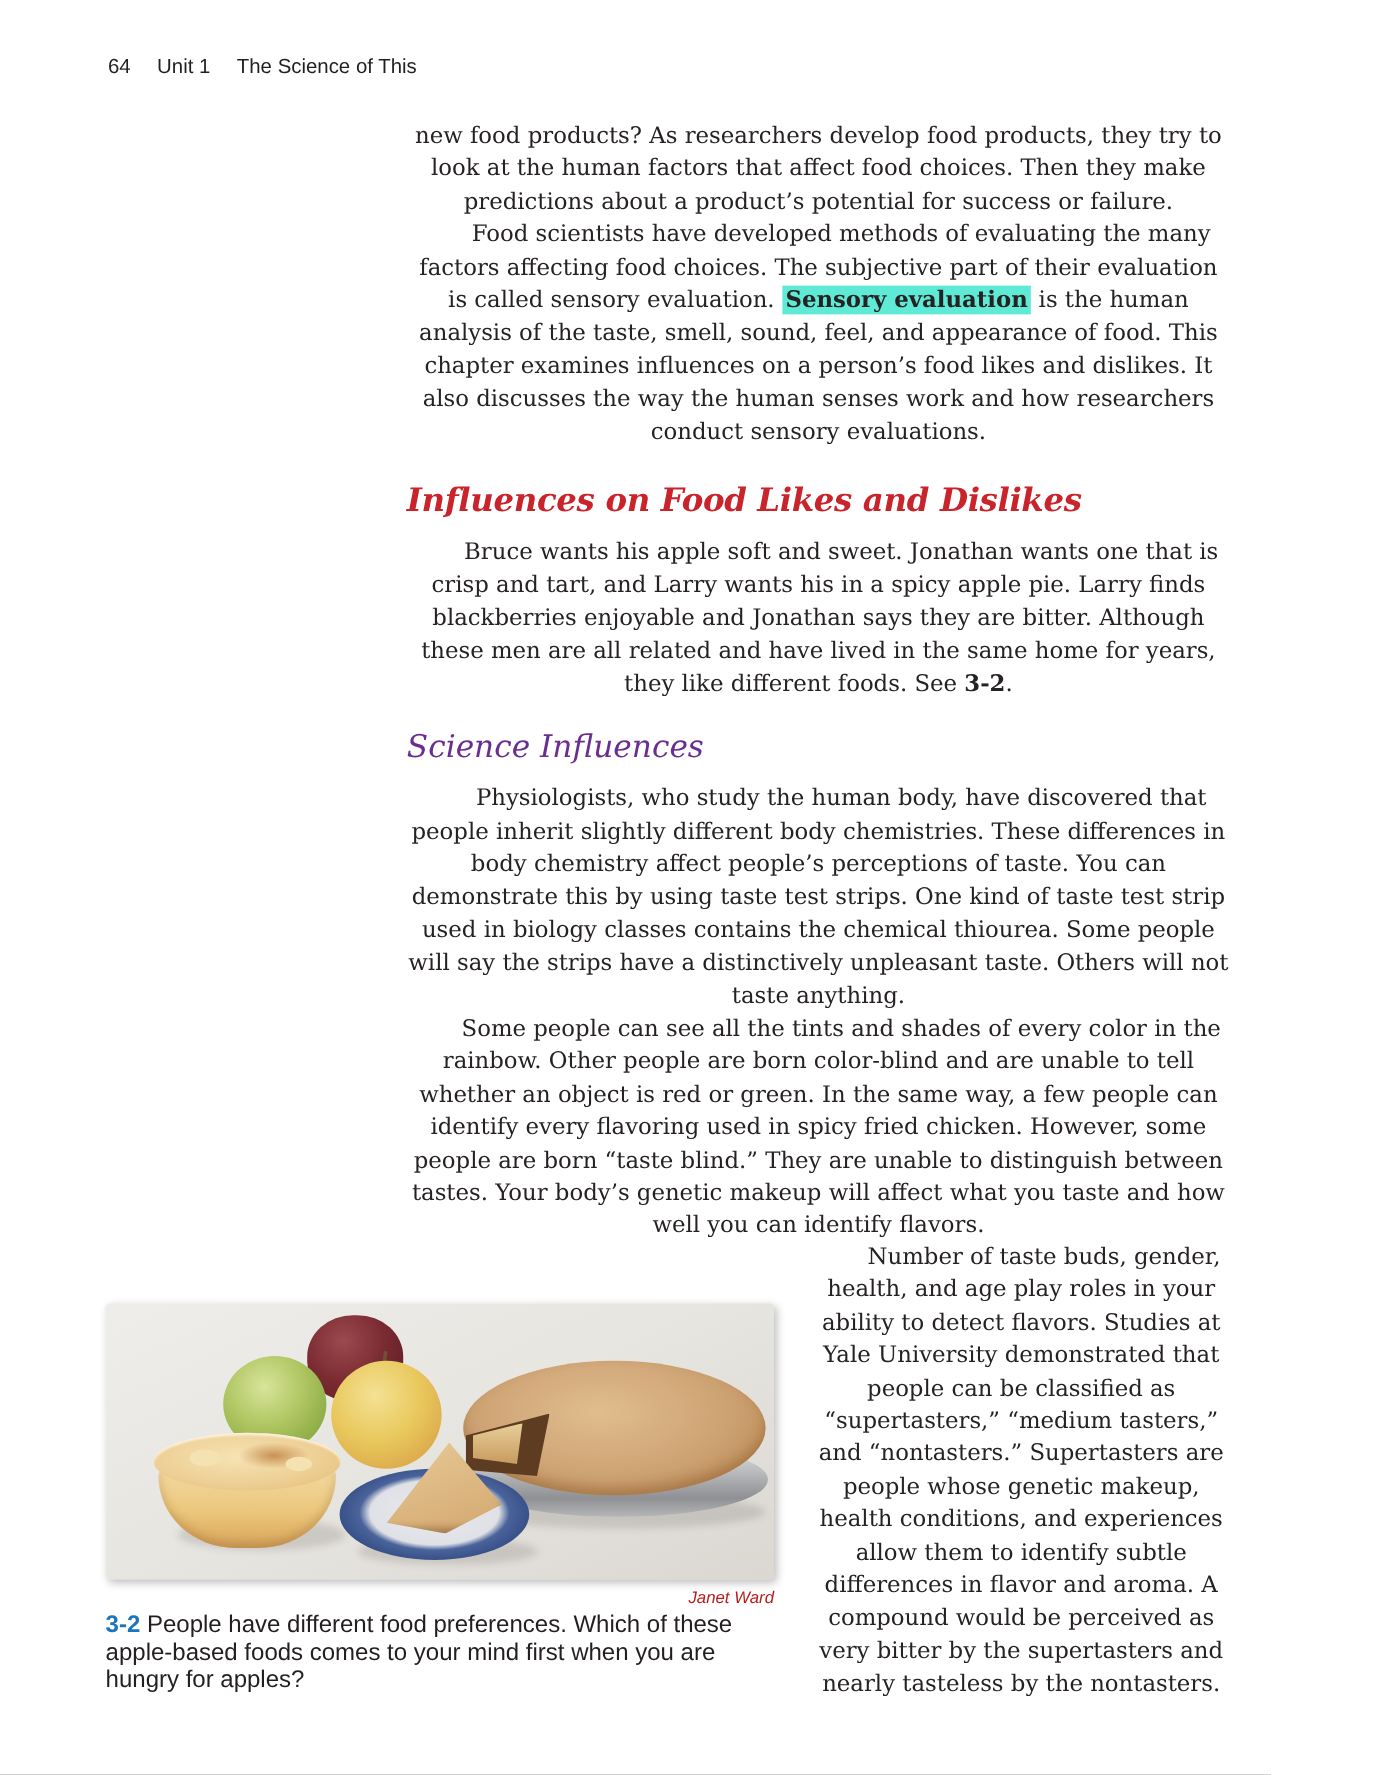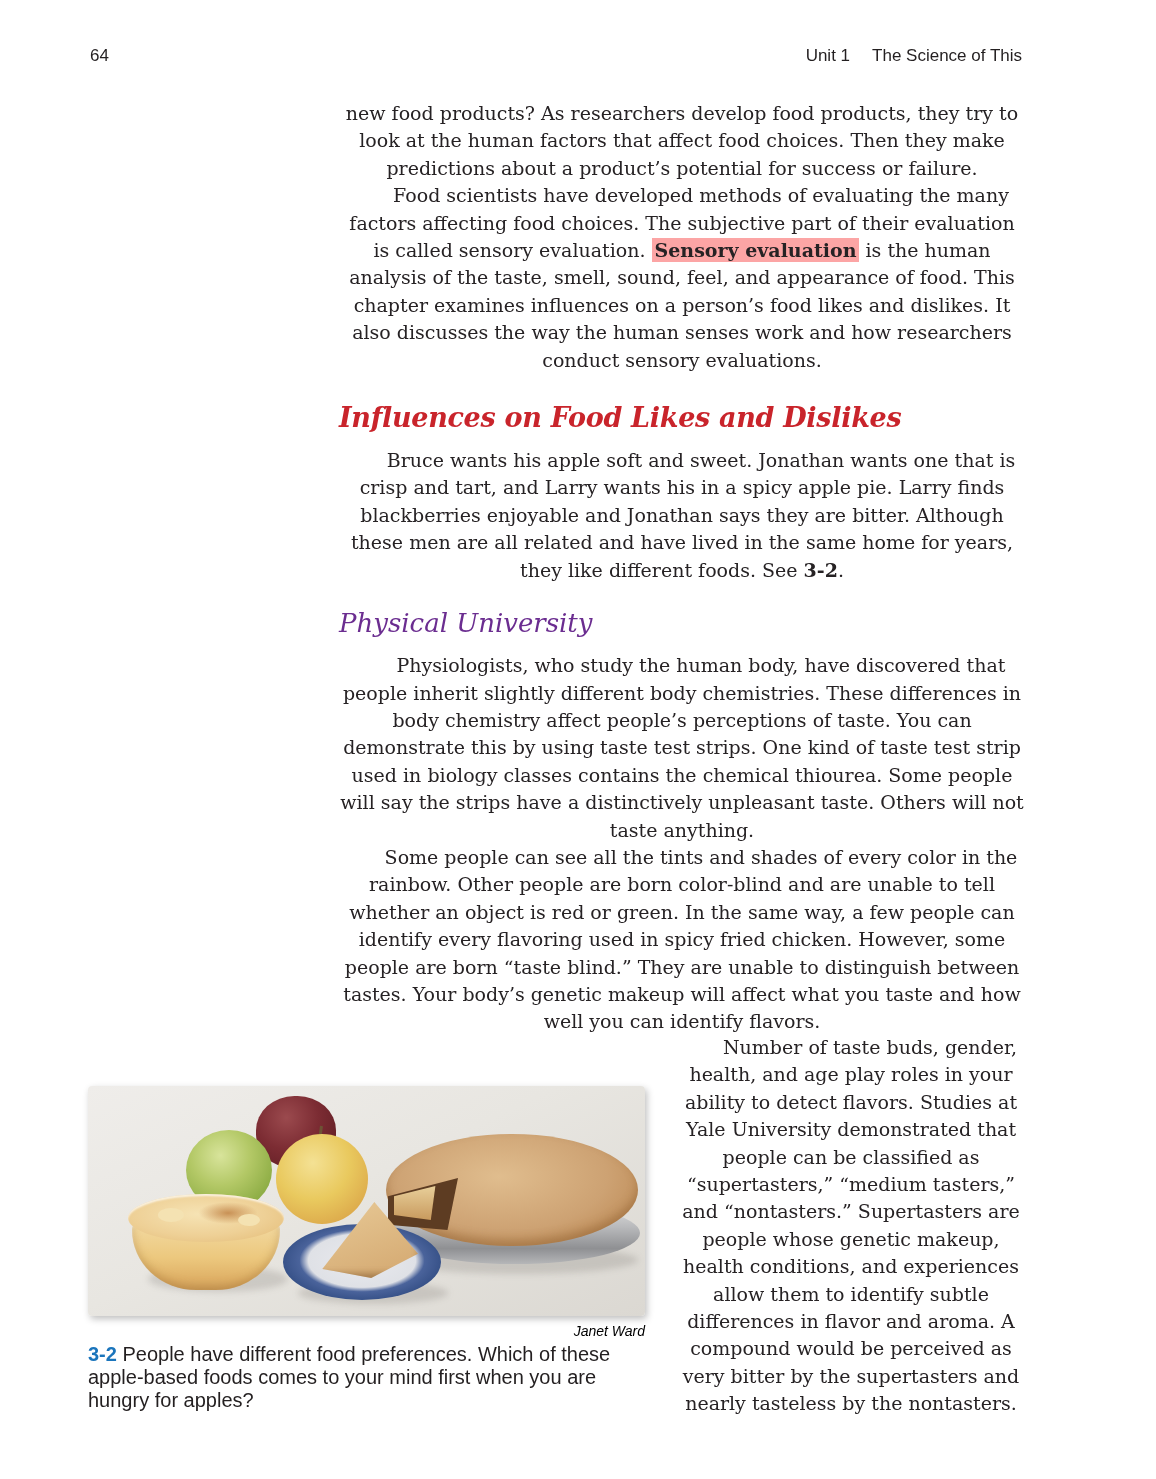--- a/index.html
+++ b/index.html
@@ -8,37 +8,37 @@
     width:1156px; height:1479px;
     margin:0 auto;
     background:#ffffff;
     font-family:"DejaVu Serif", serif;
     color:#262224;
     overflow:hidden;
   }
   
   .running-head {
     position:absolute; top:46px; left:90px; right:134px;
-    display:flex; justify-content:space-between; align-items:baseline;
+    display:flex; align-items:baseline;
     font-family:"Liberation Sans", sans-serif;
     font-size:17px; color:#231f20;
   }
   .running-head .rh-right span { margin-left:22px; }
 
   
   .main-col {
     position:absolute; left:339px; top:100px; width:686px;
   }
   p.body {
     margin:0; font-size:19px; line-height:27.4px; color:#262224;
     text-align:center;
   }
   p.indent { text-indent:38px; }
   .hl {
-    background:#fca5a5; font-weight:bold; padding:1px 3px;
+    background:#5eead4; font-weight:bold; padding:1px 3px;
   }
   .bold { font-weight:bold; }
   h1.section-heading {
     margin:28px 0 14px 0;
     font-size:27px; font-weight:bold; color:#c9242b;
     letter-spacing:-0.3px;
     font-style:italic;
   }
   h2.subsection-heading {
     margin:24px 0 14px 0;
@@ -121,21 +121,21 @@
   }
   .cinnamon {
     left:110px; top:116px; width:60px; height:22px; border-radius:50%;
     background:radial-gradient(ellipse, rgba(186,120,58,0.75) 0%, rgba(186,120,58,0) 70%);
   }
   .sauce-chunk { background:#f4e2b2; border-radius:50%; }
 
   .credit {
     margin-top:7px; text-align:right;
     font-family:"Liberation Sans", sans-serif; font-style:italic;
-    font-size:14px; color:#000000;
+    font-size:14px; color:#b91c1c;
   }
   .caption {
     margin-top:4px;
     font-family:"Liberation Sans", sans-serif;
     font-size:20px; line-height:23px; color:#231f20;
   }
   .cap-label { color:#1b75bc; font-weight:bold; }
 </style>
 </head>
 <body>
@@ -150,21 +150,21 @@
   </div>
 
   <div class="main-col">
     <p class="body">new food products? As researchers develop food products, they try to look at the human factors that affect food choices. Then they make predictions about a product’s potential for success or failure.</p>
     <p class="body indent"><span>Food scientists have developed methods of evaluating the many factors affecting food choices. The subjective part of their evaluation is called sensory evaluation. </span><span class="hl">Sensory evaluation</span><span> is the human analysis of the taste, smell, sound, feel, and appearance of food. This chapter examines influences on a person’s food likes and dislikes. It also discusses the way the human senses work and how researchers conduct sensory evaluations.</span></p>
 
     <h1 class="section-heading">Influences on Food Likes and Dislikes</h1>
 
     <p class="body indent"><span>Bruce wants his apple soft and sweet. Jonathan wants one that is crisp and tart, and Larry wants his in a spicy apple pie. Larry finds blackberries enjoyable and Jonathan says they are bitter. Although these men are all related and have lived in the same home for years, they like different foods. See </span><span class="bold">3-2</span><span>.</span></p>
 
-    <h2 class="subsection-heading">Physical University</h2>
+    <h2 class="subsection-heading">Science Influences</h2>
 
     <p class="body indent">Physiologists, who study the human body, have discovered that people inherit slightly different body chemistries. These differences in body chemistry affect people’s perceptions of taste. You can demonstrate this by using taste test strips. One kind of taste test strip used in biology classes contains the chemical thiourea. Some people will say the strips have a distinctively unpleasant taste. Others will not taste anything.</p>
     <p class="body indent">Some people can see all the tints and shades of every color in the rainbow. Other people are born color-blind and are unable to tell whether an object is red or green. In the same way, a few people can identify every flavoring used in spicy fried chicken. However, some people are born “taste blind.” They are unable to distinguish between tastes. Your body’s genetic makeup will affect what you taste and how well you can identify flavors.</p>
   </div>
 
   <div class="bottom-row">
 
     <div class="fig-col">
       <div class="photo">
         <div class="shadow" style="left:60px; top:180px; width:140px; height:26px;"></div>

